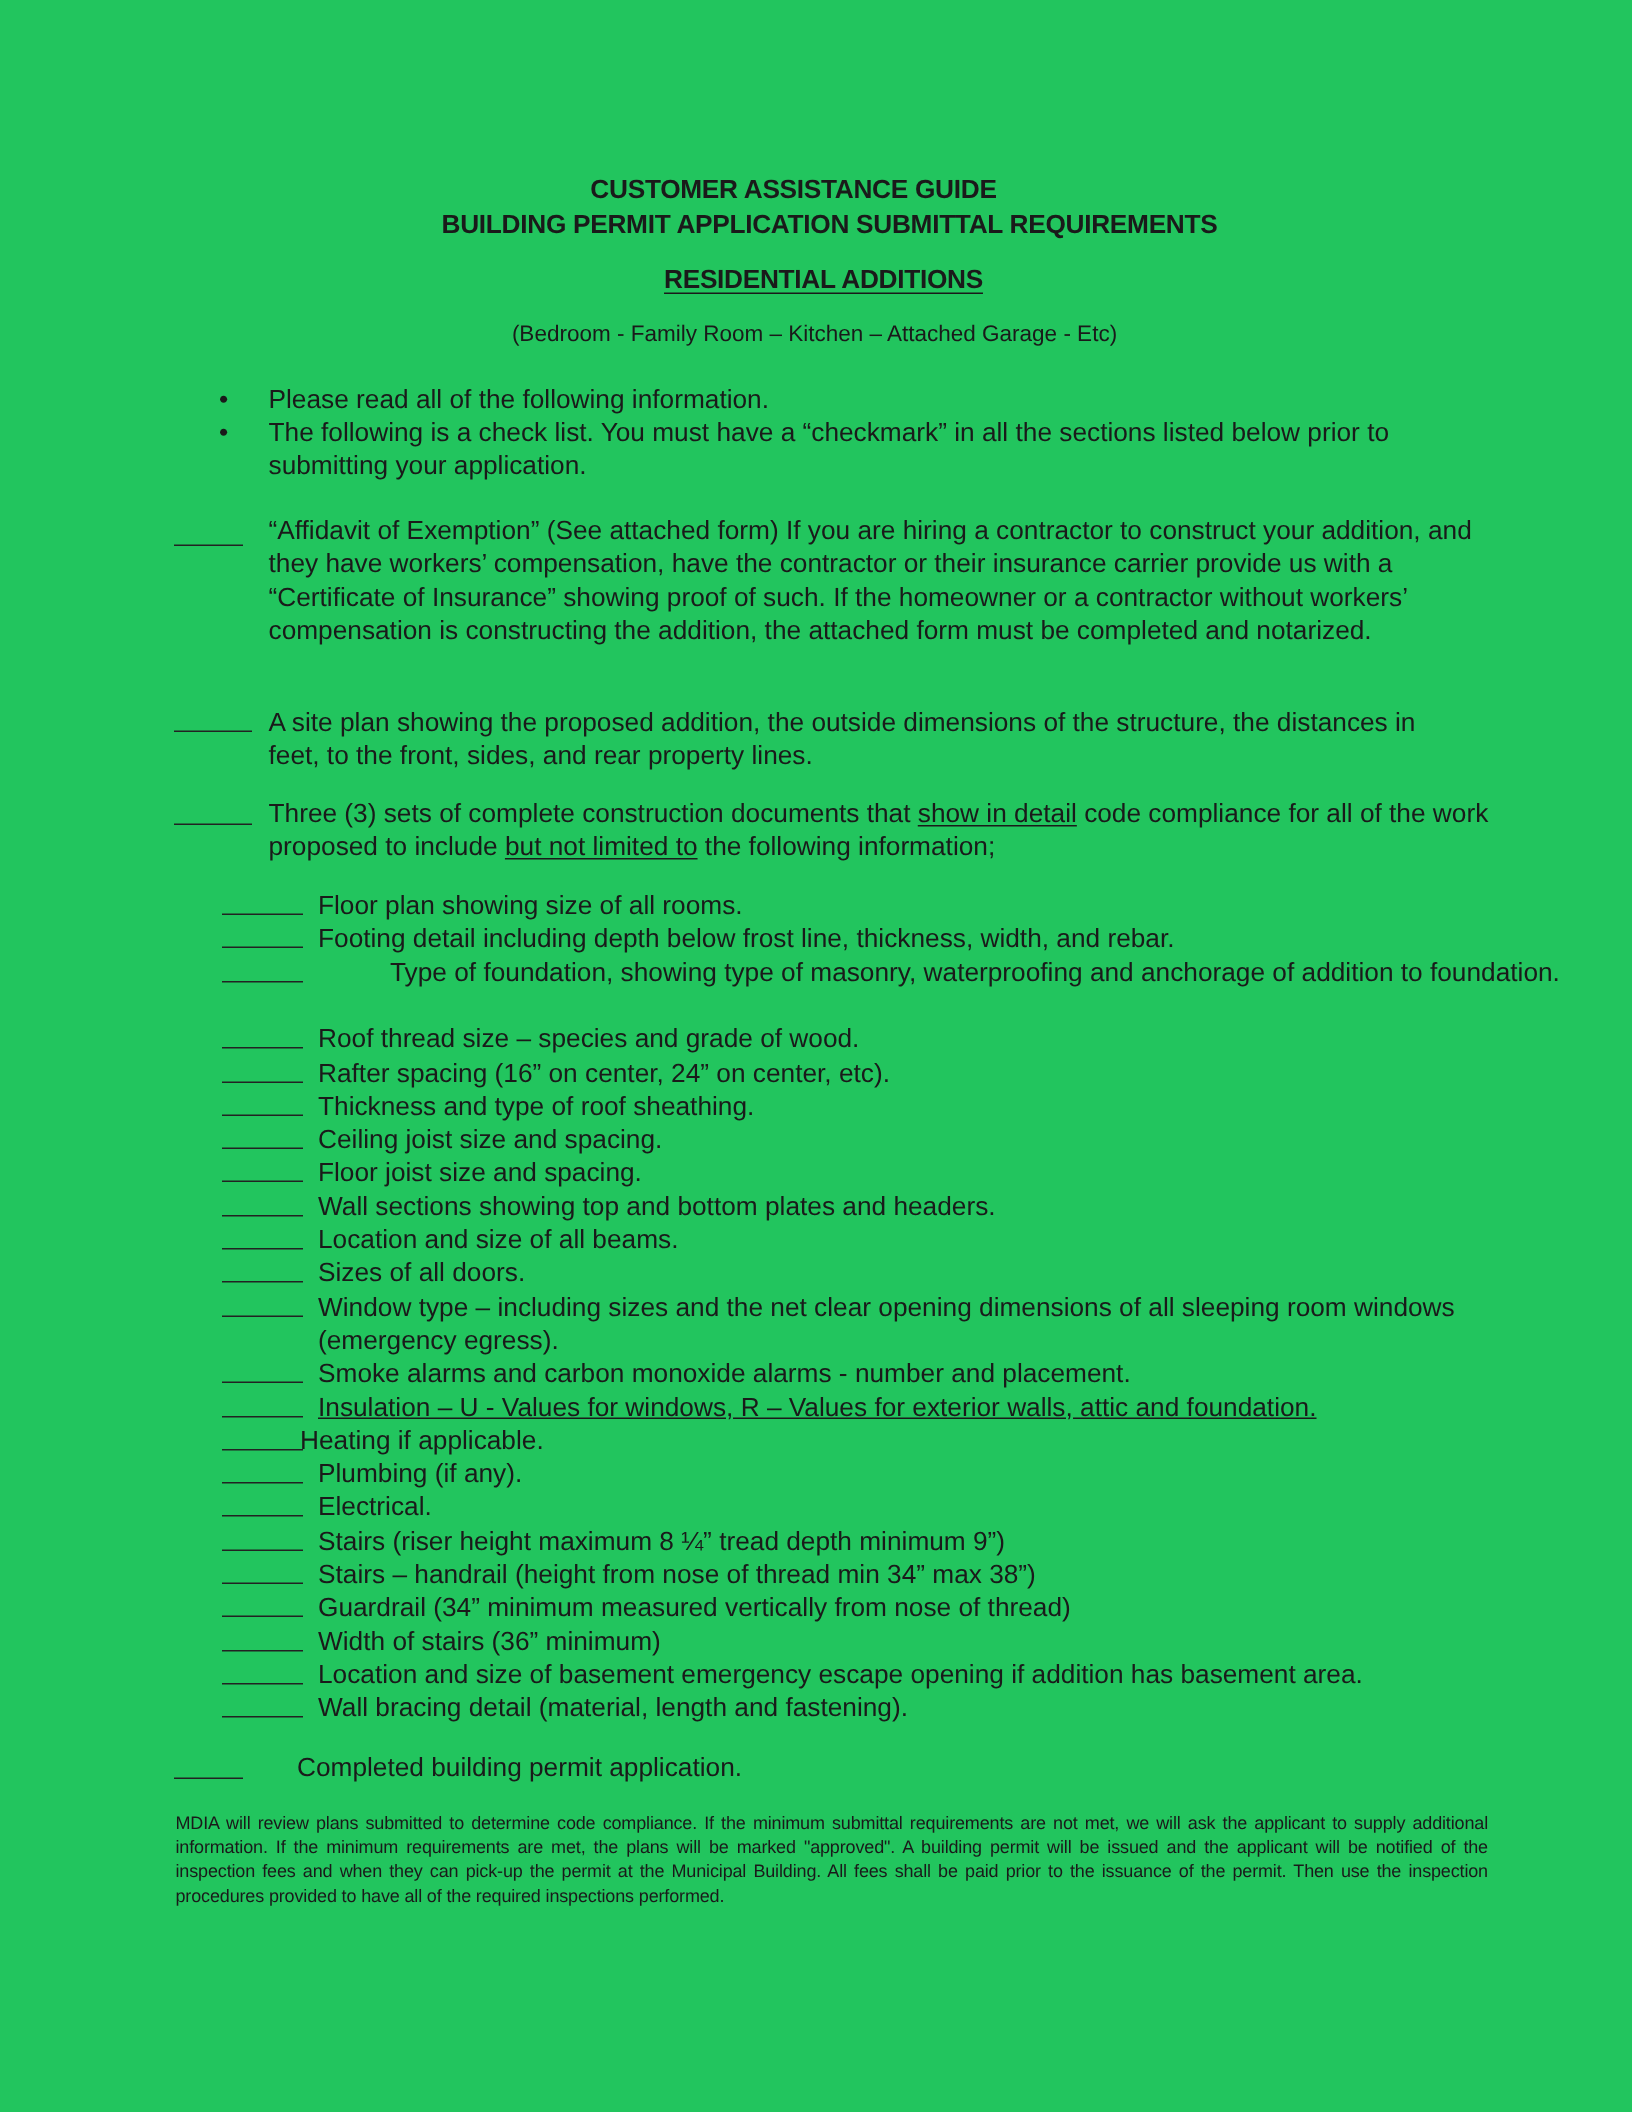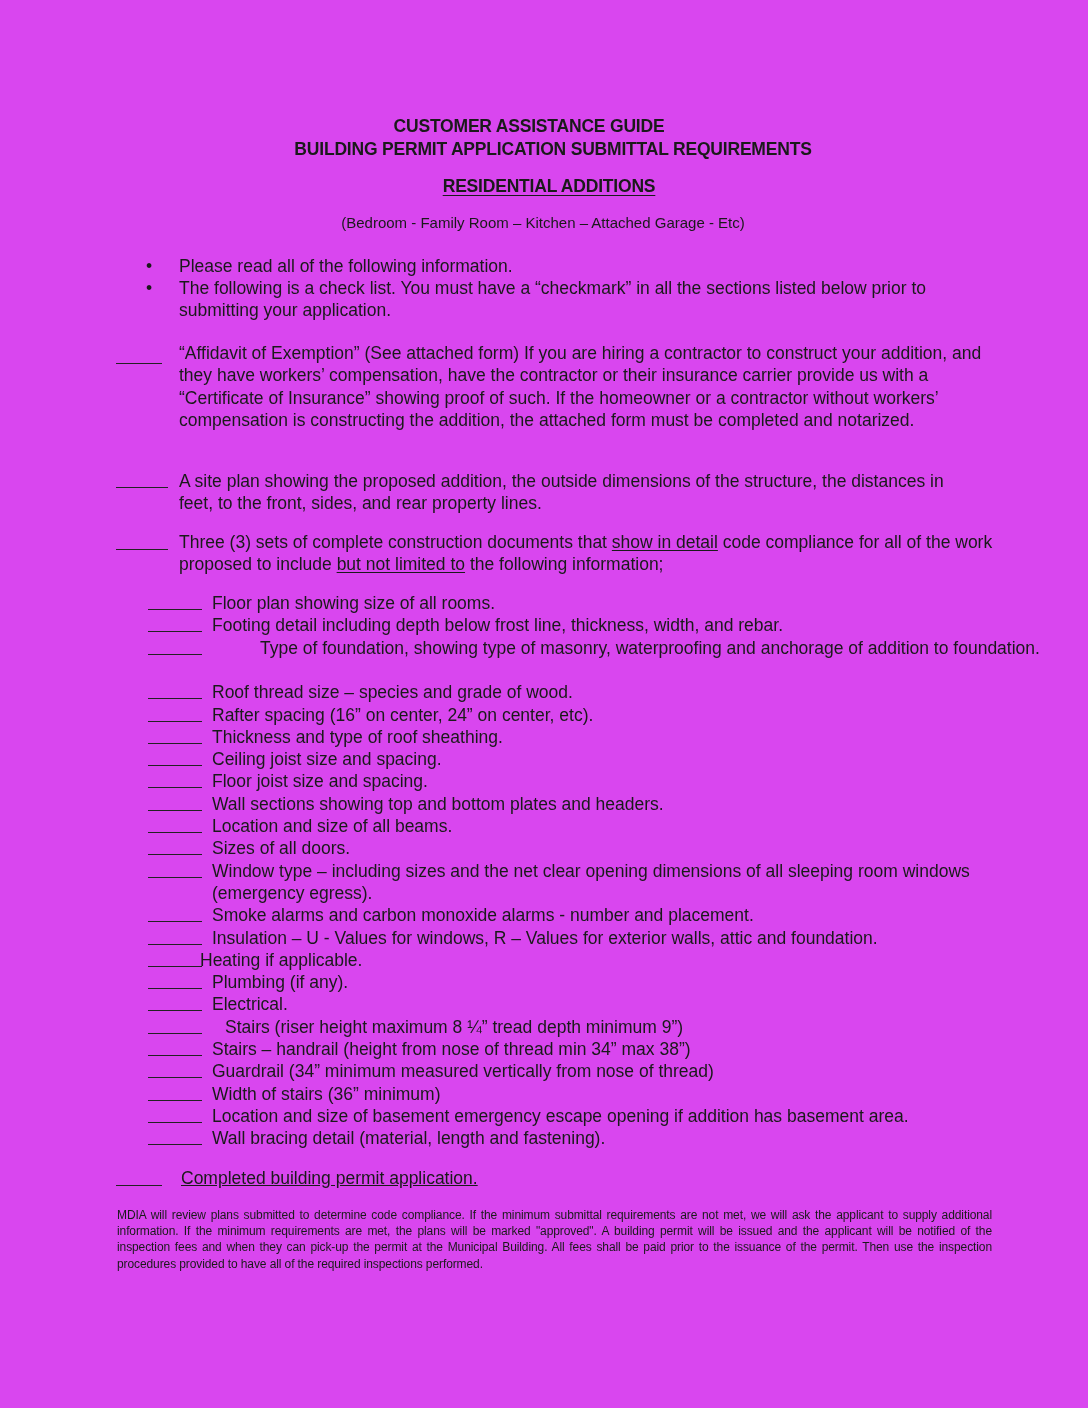--- a/index.html
+++ b/index.html
@@ -1,18 +1,18 @@
 <!DOCTYPE html>
 <html><head>
 <meta charset="utf-8">
 <style>
   html, body { margin: 0; padding: 0; background: #ffffff; }
   body { width: 1088px; height: 1408px; position: relative; overflow: hidden;
          font-family: "Liberation Sans", "DejaVu Sans", sans-serif; color: #1a1a1a; }
-  .page { position: absolute; left: 0; top: 0; width: 1088px; height: 1408px; background: #d946ef; }
+  .page { position: absolute; left: 0; top: 0; width: 1088px; height: 1408px; background: #22c55e; }
   .hdr { position: absolute; left: 0; width: 1088px; text-align: center; font-weight: bold; font-size: 17.5px; letter-spacing: -0.2px; }
   .hdr1 { top: 116px; left: -15px; }
   .hdr2 { top: 139px; left: 9px; }
   .hdr3 { top: 176px; left: 5px; text-decoration: underline; text-underline-offset: 3px; }
   .sub { position: absolute; top: 214px; left: 0; width: 1088px; text-align: center; font-size: 15px; left: -1px; }
   .bullets { position: absolute; left: 146px; top: 255px; width: 830px; margin: 0; padding: 0; list-style: none; font-size: 17.5px; line-height: 22px; }
   .bullets li { position: relative; padding-left: 33px; margin: 0; }
   .bullets li .dot { position: absolute; left: 0; top: 0; }
   .item { position: absolute; font-size: 17.5px; line-height: 22.3px; }
   .blank { position: absolute; height: 0; border-bottom: 1.6px solid #222; }
@@ -104,37 +104,37 @@
       <div class="item">
         <div class="blank" style="left: 148px; width: 54px; top: 876.6px;"></div>
         <div class="text" style="left: 212px; top: 859.6px; width: 790px;">Window type – including sizes and the net clear opening dimensions of all sleeping room windows (emergency egress).</div>
       </div>
       <div class="item">
         <div class="blank" style="left: 148px; width: 54px; top: 921.2px;"></div>
         <div class="text" style="left: 212px; top: 904.2px; width: 790px;">Smoke alarms and carbon monoxide alarms - number and placement.</div>
       </div>
       <div class="item">
         <div class="blank" style="left: 148px; width: 54px; top: 943.5px;"></div>
-        <div class="text" style="left: 212px; top: 926.5px; width: 790px;">Insulation – U - Values for windows, R – Values for exterior walls, attic and foundation.</div>
+        <div class="text" style="left: 212px; top: 926.5px; width: 790px; text-decoration: underline;">Insulation – U - Values for windows, R – Values for exterior walls, attic and foundation.</div>
       </div>
       <div class="item">
         <div class="blank" style="left: 148px; width: 54px; top: 965.8px;"></div>
         <div class="text" style="left: 200px; top: 948.8px; width: 790px;">Heating if applicable.</div>
       </div>
       <div class="item">
         <div class="blank" style="left: 148px; width: 54px; top: 988.1px;"></div>
         <div class="text" style="left: 212px; top: 971.1px; width: 790px;">Plumbing (if any).</div>
       </div>
       <div class="item">
         <div class="blank" style="left: 148px; width: 54px; top: 1010.4px;"></div>
         <div class="text" style="left: 212px; top: 993.4px; width: 790px;">Electrical.</div>
       </div>
       <div class="item">
         <div class="blank" style="left: 148px; width: 54px; top: 1032.7px;"></div>
-        <div class="text" style="left: 212px; top: 1015.7px; width: 790px; margin-left: 13px;">Stairs (riser height maximum 8 ¼” tread depth minimum 9”)</div>
+        <div class="text" style="left: 212px; top: 1015.7px; width: 790px;">Stairs (riser height maximum 8 ¼” tread depth minimum 9”)</div>
       </div>
       <div class="item">
         <div class="blank" style="left: 148px; width: 54px; top: 1055px;"></div>
         <div class="text" style="left: 212px; top: 1038px; width: 790px;">Stairs – handrail (height from nose of thread min 34” max 38”)</div>
       </div>
       <div class="item">
         <div class="blank" style="left: 148px; width: 54px; top: 1077.3px;"></div>
         <div class="text" style="left: 212px; top: 1060.3px; width: 790px;">Guardrail (34” minimum measured vertically from nose of thread)</div>
       </div>
       <div class="item">
@@ -146,17 +146,17 @@
         <div class="text" style="left: 212px; top: 1104.9px; width: 790px;">Location and size of basement emergency escape opening if addition has basement  area.</div>
       </div>
       <div class="item">
         <div class="blank" style="left: 148px; width: 54px; top: 1144.2px;"></div>
         <div class="text" style="left: 212px; top: 1127.2px; width: 790px;">Wall bracing detail (material, length and fastening).</div>
       </div>
     </div>
 
   <div class="item">
     <div class="blank" style="left:116px; top:1185px; width:46px;"></div>
-    <div class="text" style="left:181px; top:1167px; width:700px;text-decoration:underline;">Completed building permit application.</div>
+    <div class="text" style="left:198px; top:1167px; width:700px;">Completed building permit application.</div>
   </div>
 
   <div class="footer">MDIA will review plans submitted to determine code compliance.  If the minimum submittal requirements are not met, we will ask the applicant to supply additional information.  If the minimum requirements are met, the plans will be marked "approved".  A building permit will be issued and the applicant will be notified of the inspection fees and when they can pick-up the permit at the Municipal Building.  All fees shall be paid prior to the issuance of the permit.  Then use the inspection procedures provided to have all of the required inspections performed.</div>
 </div>
 
 </body></html>

